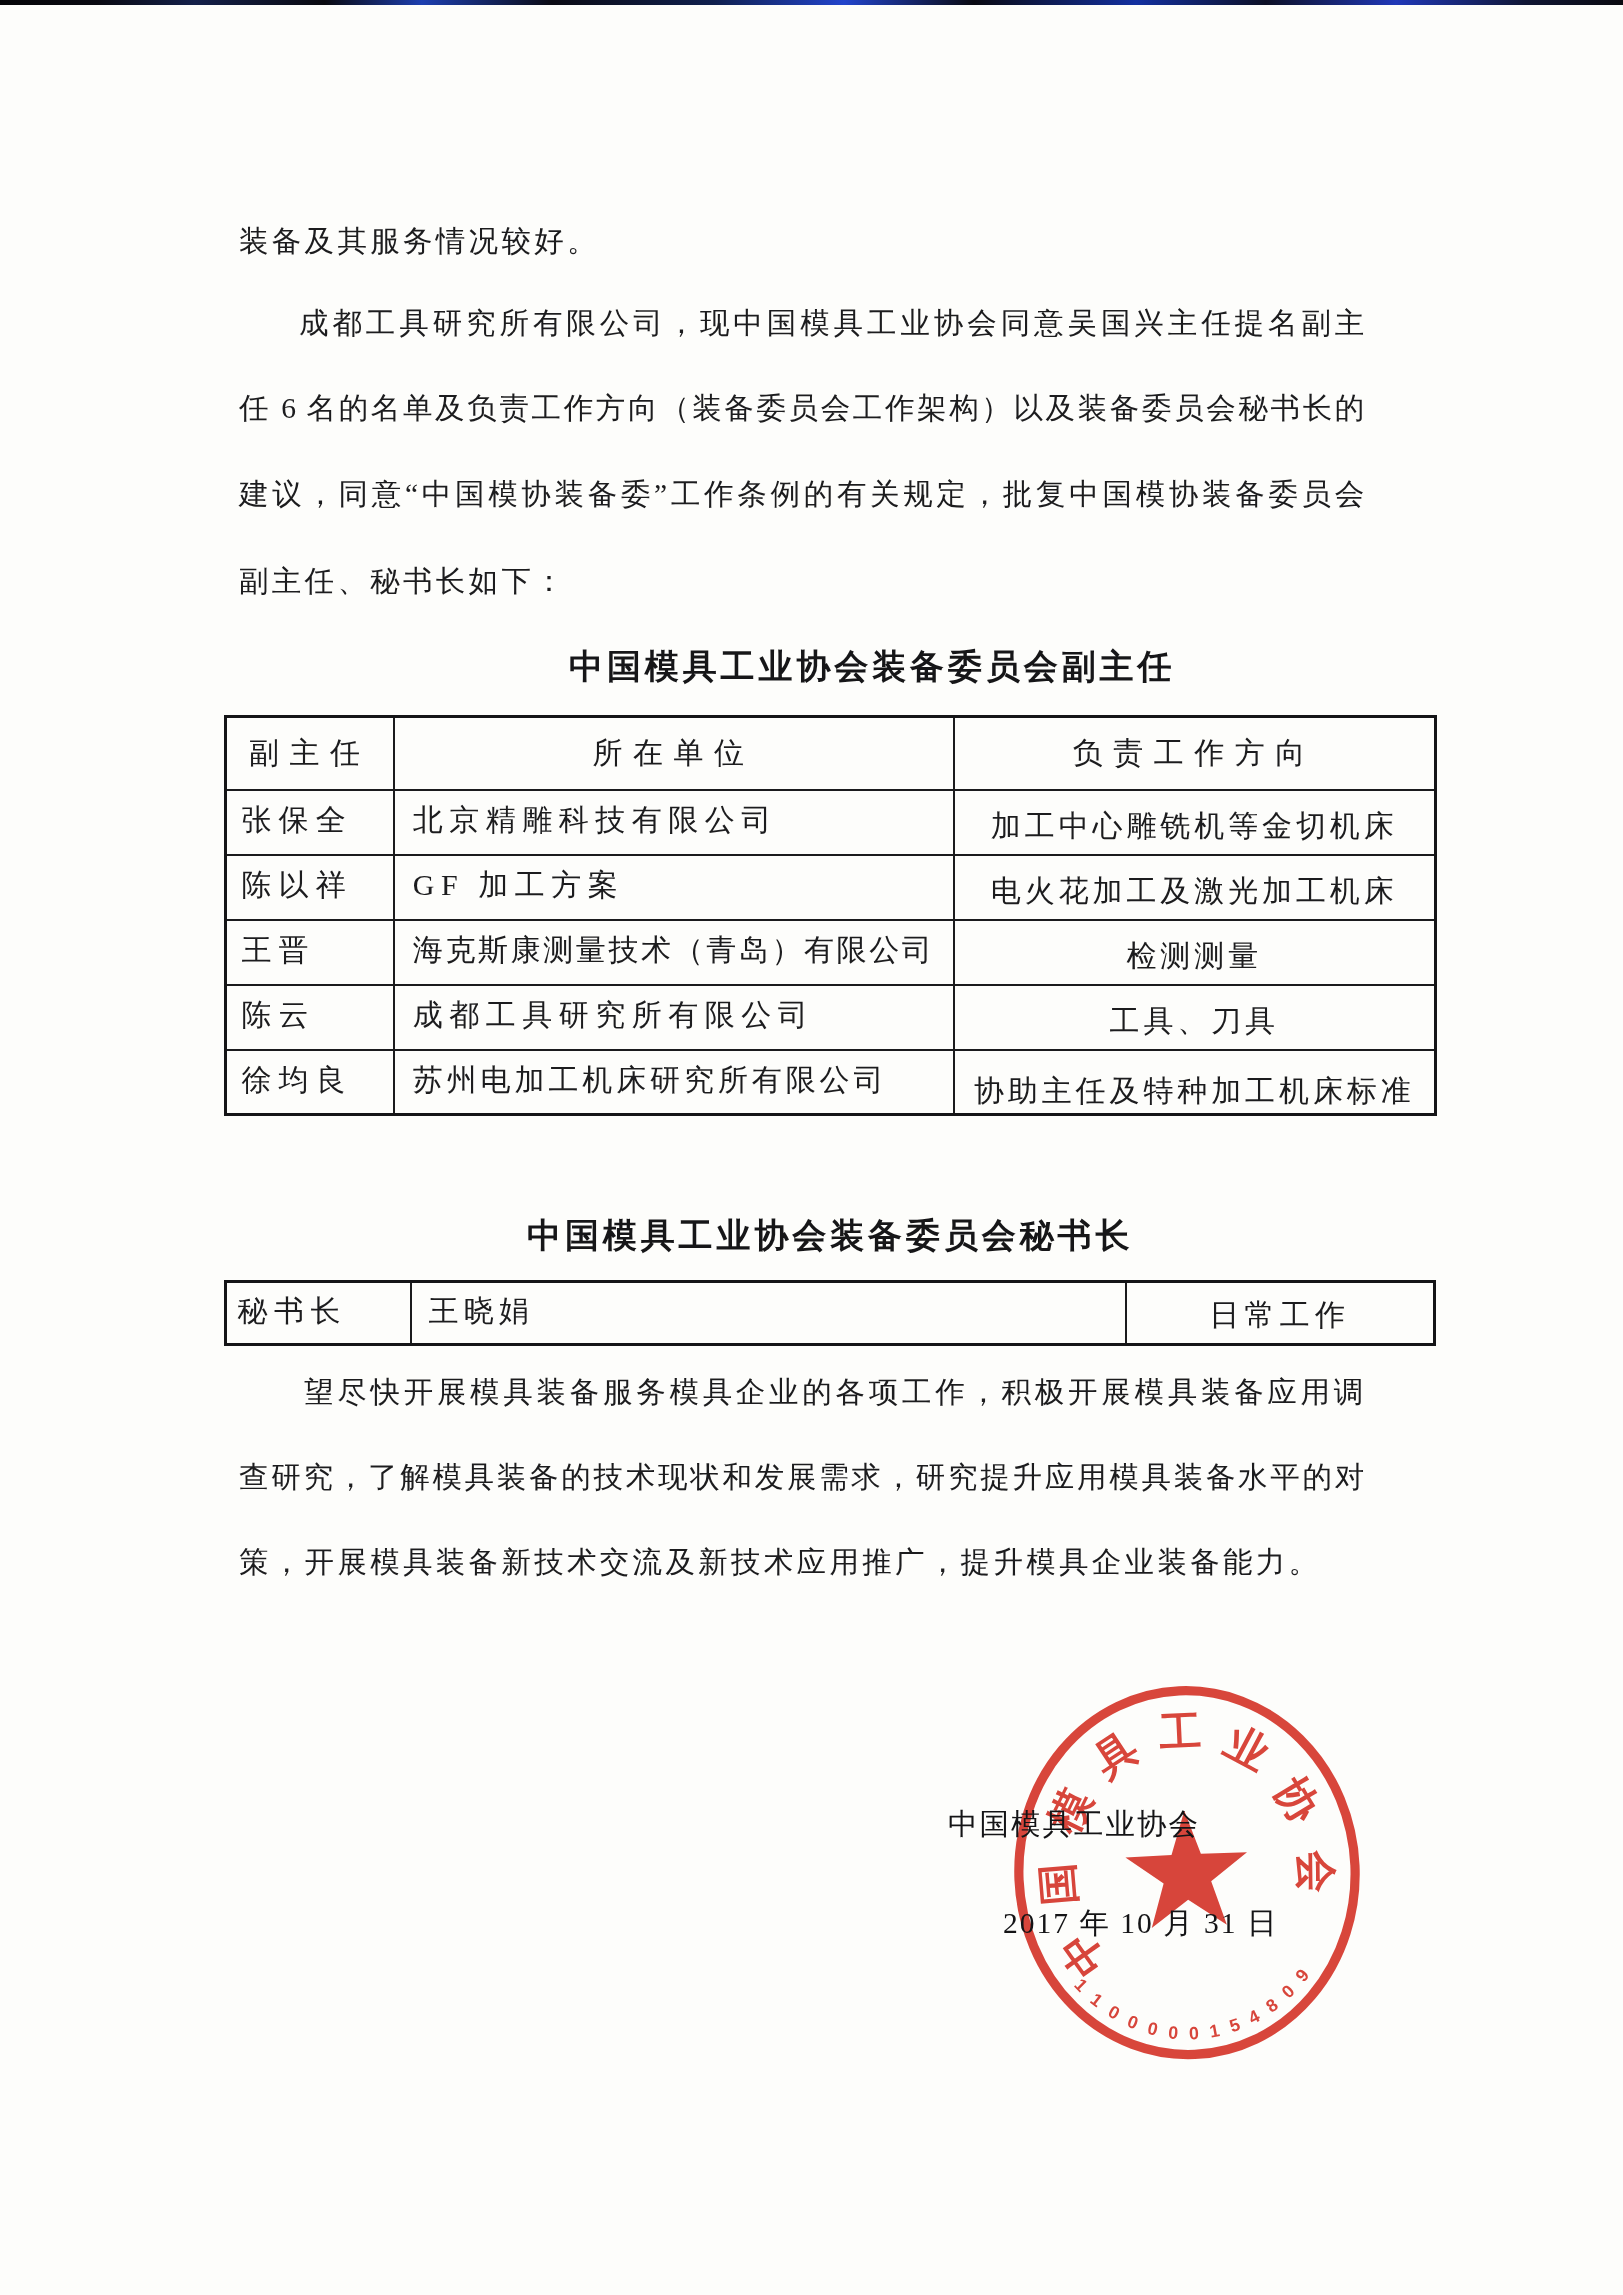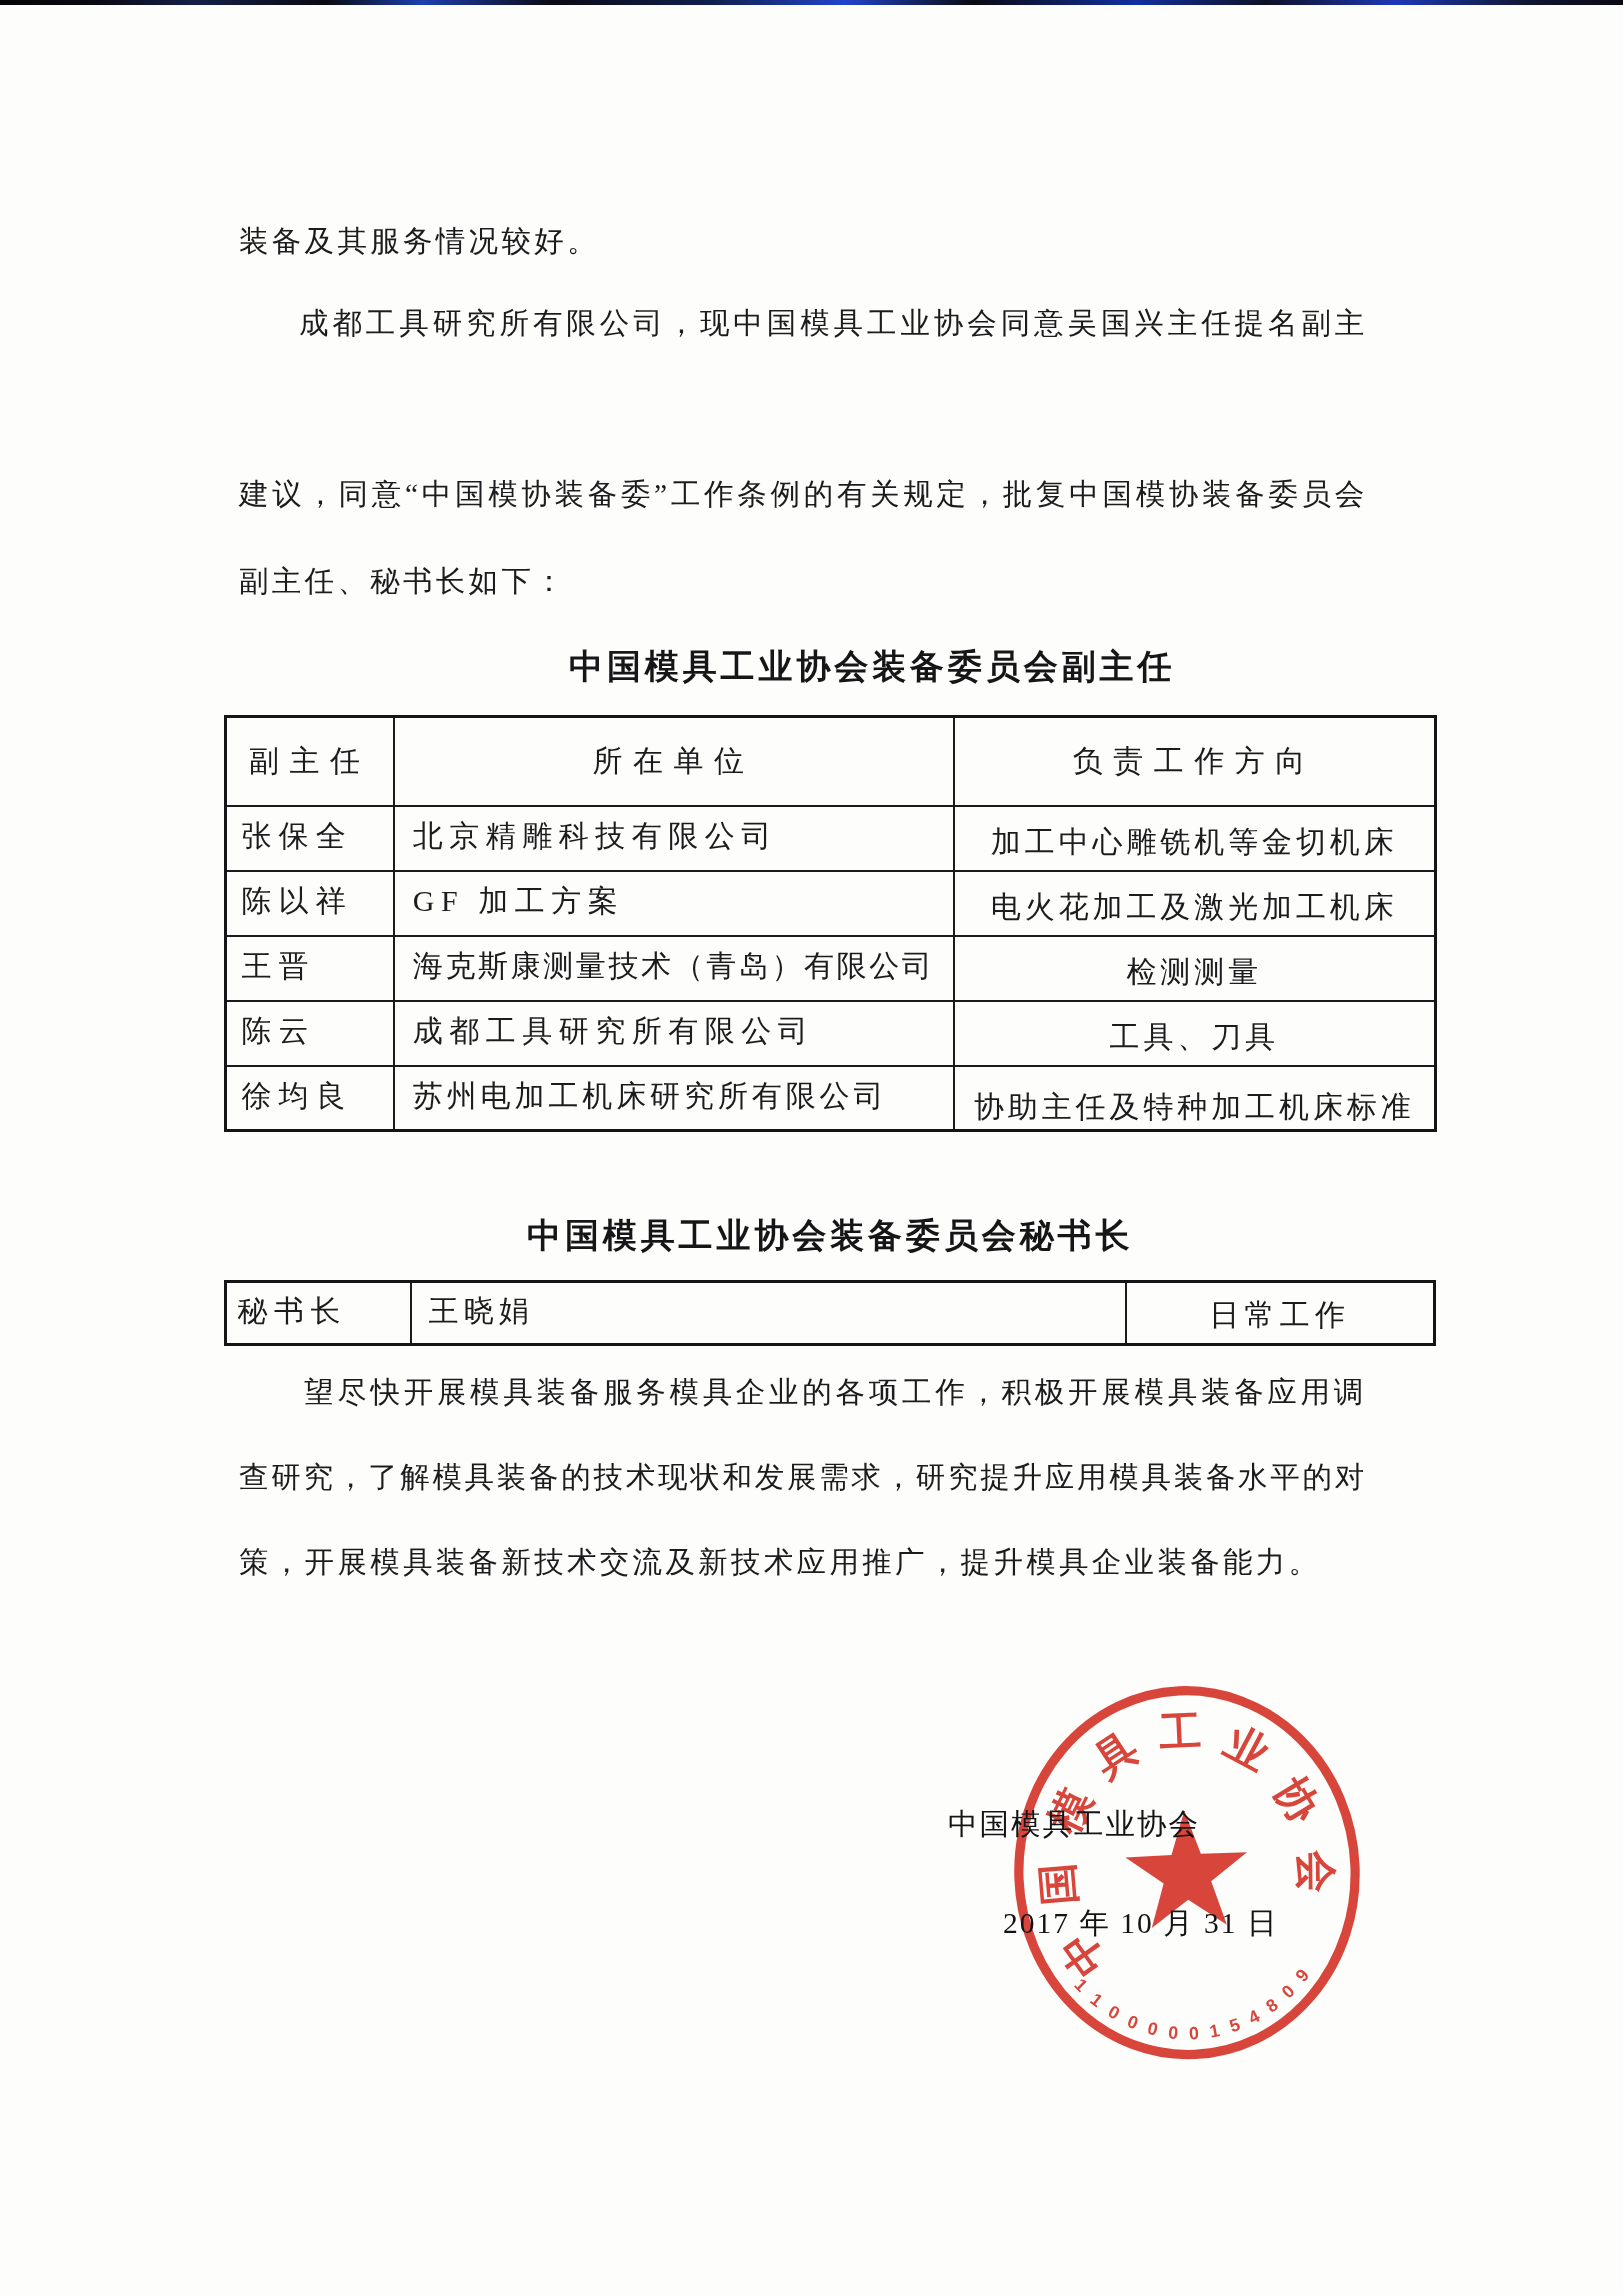--- a/index.html
+++ b/index.html
@@ -82,33 +82,34 @@
 </head>
 <body>
 
 <div class="page">
 
   <div class="scan-strip"></div>
 
   <div class="line" style="left:239px; top:224px;">装备及其服务情况较好。</div>
 
   <div class="line just" style="left:299px; top:306px; width:1066px;">成都工具研究所有限公司，现中国模具工业协会同意吴国兴主任提名副主</div>
+  <div class="line just" style="left:239px; top:391px; width:1126px;">任 6 名的名单及负责工作方向（装备委员会工作架构）以及装备委员会秘书长的</div>
   <div class="line just" style="left:239px; top:477px; width:1126px;">建议，同意“中国模协装备委”工作条例的有关规定，批复中国模协装备委员会</div>
   <div class="line" style="left:239px; top:564px;">副主任、秘书长如下：</div>
 
   <div class="doc-title" style="left:569px; top:647px;">中国模具工业协会装备委员会副主任</div>
 
   <table class="doc-table" style="left:224px; top:715px; width:1210px;">
     <colgroup>
         <col style="width:168px">
         <col style="width:560px">
         <col style="width:482px">
       </colgroup>
     <tbody>
-        <tr style="height:89px">
+        <tr style="height:73px">
       <td class="hdr">副主任</td>
       <td class="hdr">所在单位</td>
       <td class="hdr">负责工作方向</td>
     </tr>
     <tr style="height:65px">
       <td class="name">张保全</td>
       <td class="org">北京精雕科技有限公司</td>
       <td class="duty">加工中心雕铣机等金切机床</td>
     </tr>
     <tr style="height:65px">

